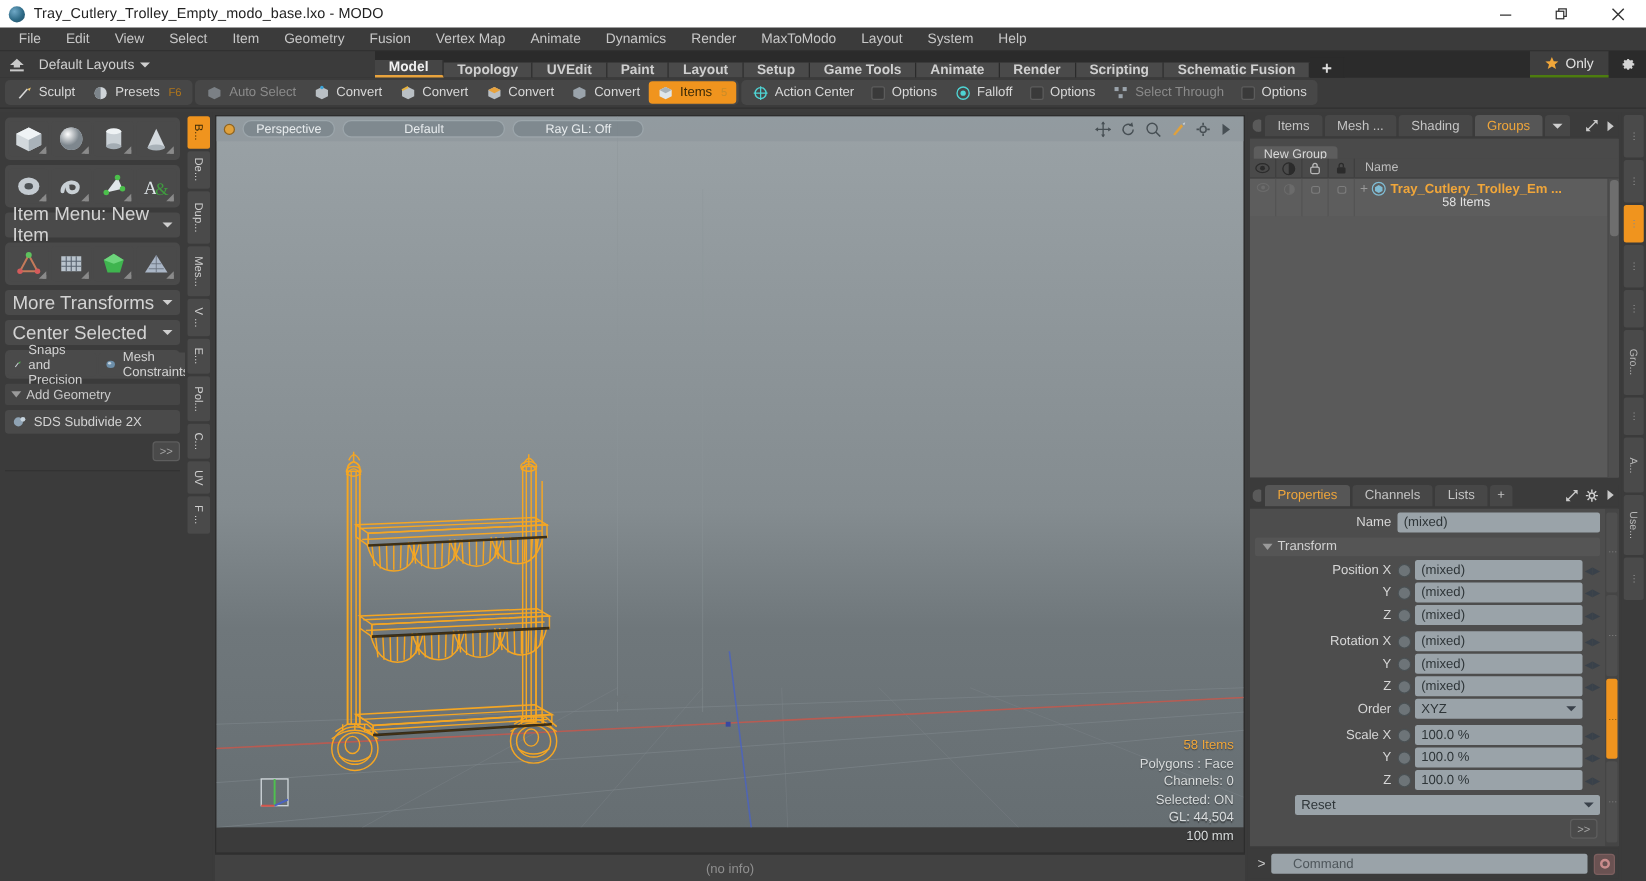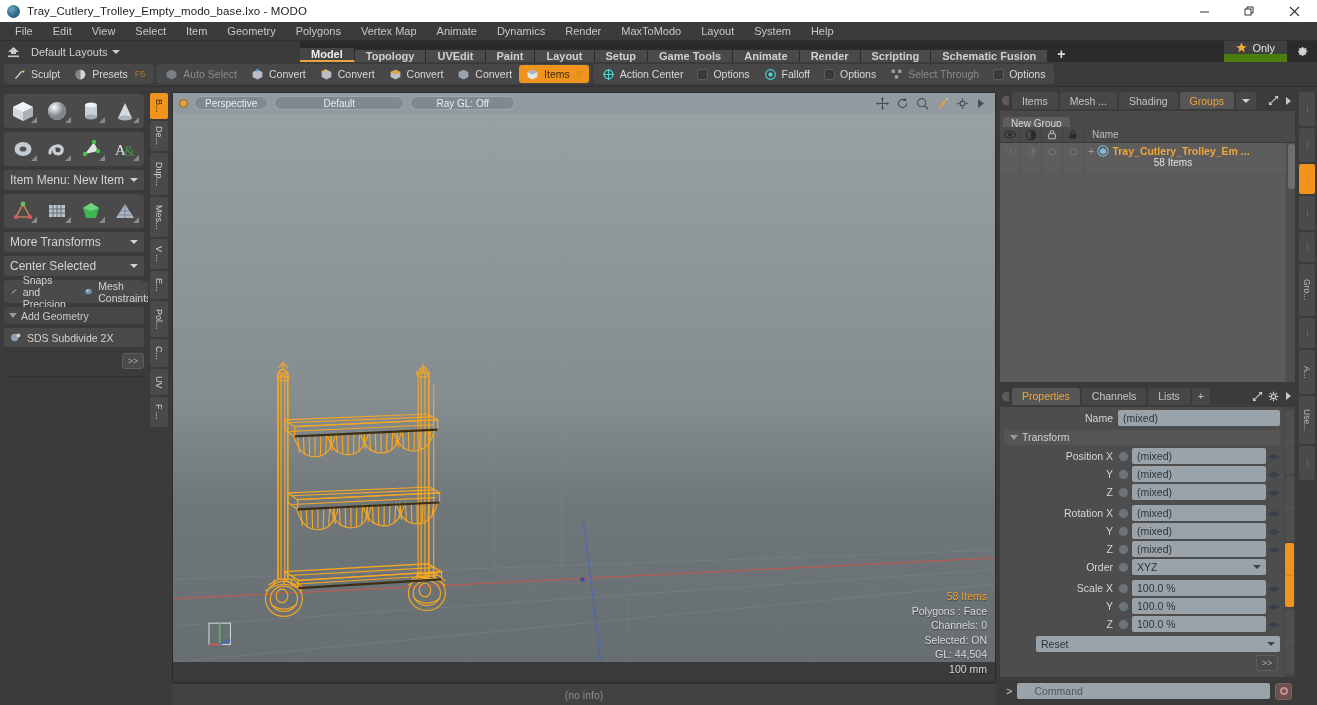--- a/index.html
+++ b/index.html
@@ -50,21 +50,21 @@
   .layout-tabs { display: flex; align-items: flex-end; flex: 1; background: #2b2b2b; font-weight: bold; }
   .ltab {
     font-size: 11px; color: #cfcfcf; padding: 0 11px; display: flex; align-items: center;
     background: #4a4a4a; border-right: 1px solid #2b2b2b; white-space: nowrap;
   }
   .ltab.active { background: #454545; color: #f0f0f0; border-bottom: 2px solid #e8a33d; }
   .ltab.plus { background: #2b2b2b; color: #dcdcdc; font-size: 14px; padding: 0 9px; }
   .layout-right { display: flex; align-items: stretch; background: #2b2b2b; }
   .only-btn {
     display: flex; align-items: center; gap: 5px; padding: 0 12px; font-size: 11px; color: #e2e2e2;
-    background: #3f3f3f; border-bottom: 8px solid #4d7c0f;
+    background: #3f3f3f; border-bottom: 2px solid #4d7c0f;
   }
   .gear-btn { width: 30px; display: flex; align-items: center; justify-content: center; background:#2b2b2b; }
 
   
   .modebar {
     height: 25px; background: #3b3b3b; display: flex; align-items: center; gap: 2px;
     padding: 0 4px; border-bottom: 1px solid #313131;
   }
   .mgroup { display: flex; align-items: center; background: #474747; border-radius: 4px; height: 20px; padding: 0 2px; }
   .mbtn {
@@ -90,21 +90,21 @@
   .tool-cell {
     height: 28px; display: flex; align-items: center; justify-content: center;
     background: #4a4a4a; border-radius: 3px; position: relative;
   }
   .tool-cell::after {
     content:''; position:absolute; right:2px; bottom:2px;
     border-left:3px solid transparent; border-top:3px solid transparent; border-right:3px solid #8a8a8a; border-bottom:3px solid #8a8a8a;
   }
   .dropdown-row {
     height: 20px; background: #4a4a4a; border-radius: 3px; display: flex; align-items: center;
-    padding: 0 6px; font-size: 12px; color: #d3d3d3; justify-content: space-between;
+    padding: 0 6px; font-size: 15px; color: #d3d3d3; justify-content: space-between;
   }
   .listbtn {
     height: 19px; background: #4a4a4a; border-radius: 3px; display: flex; align-items: center;
     gap: 5px; padding: 0 5px; font-size: 10.5px; color: #d3d3d3;
   }
   .sep-group { background:#4a4a4a; border-radius:4px; padding:2px; display:flex; flex-direction:row; gap:2px; }
   .section-hdr {
     height: 17px; background: #464646; border-radius: 2px; display: flex; align-items: center;
     gap: 4px; padding: 0 5px; font-size: 10.5px; color: #cacaca;
   }
@@ -268,21 +268,21 @@
     </div>
   </div>
 
   <div class="menubar">
     <div class="menu-item">File</div>
     <div class="menu-item">Edit</div>
     <div class="menu-item">View</div>
     <div class="menu-item">Select</div>
     <div class="menu-item">Item</div>
     <div class="menu-item">Geometry</div>
-    <div class="menu-item">Polygons</div>
+    <div class="menu-item">Fusion</div>
     <div class="menu-item">Vertex Map</div>
     <div class="menu-item">Animate</div>
     <div class="menu-item">Dynamics</div>
     <div class="menu-item">Render</div>
     <div class="menu-item">MaxToModo</div>
     <div class="menu-item">Layout</div>
     <div class="menu-item">System</div>
     <div class="menu-item">Help</div>
   </div>
 

